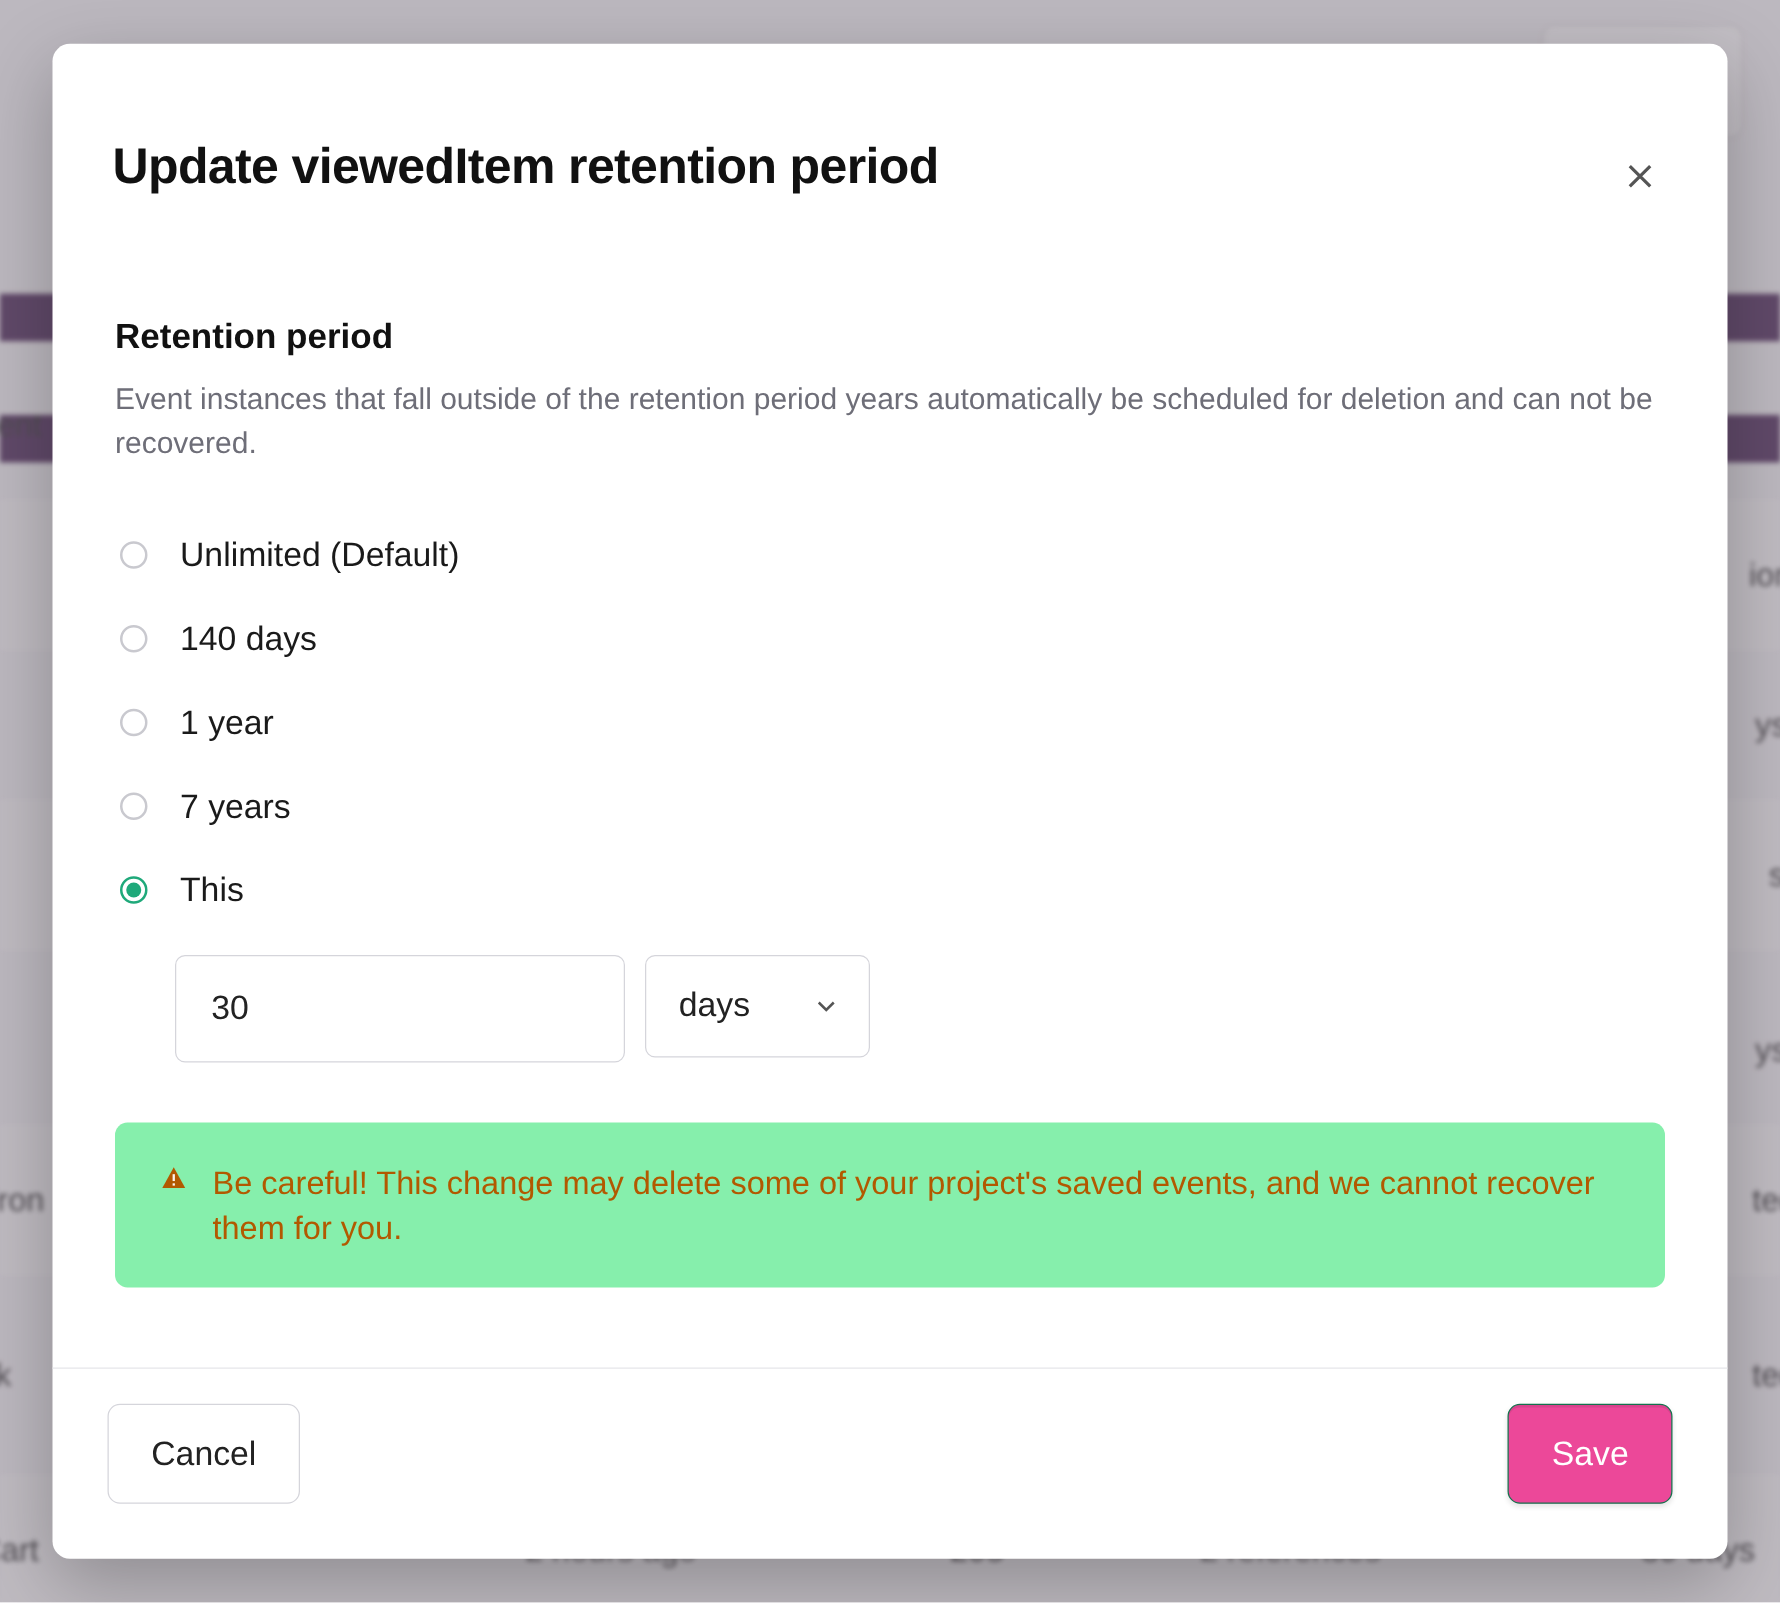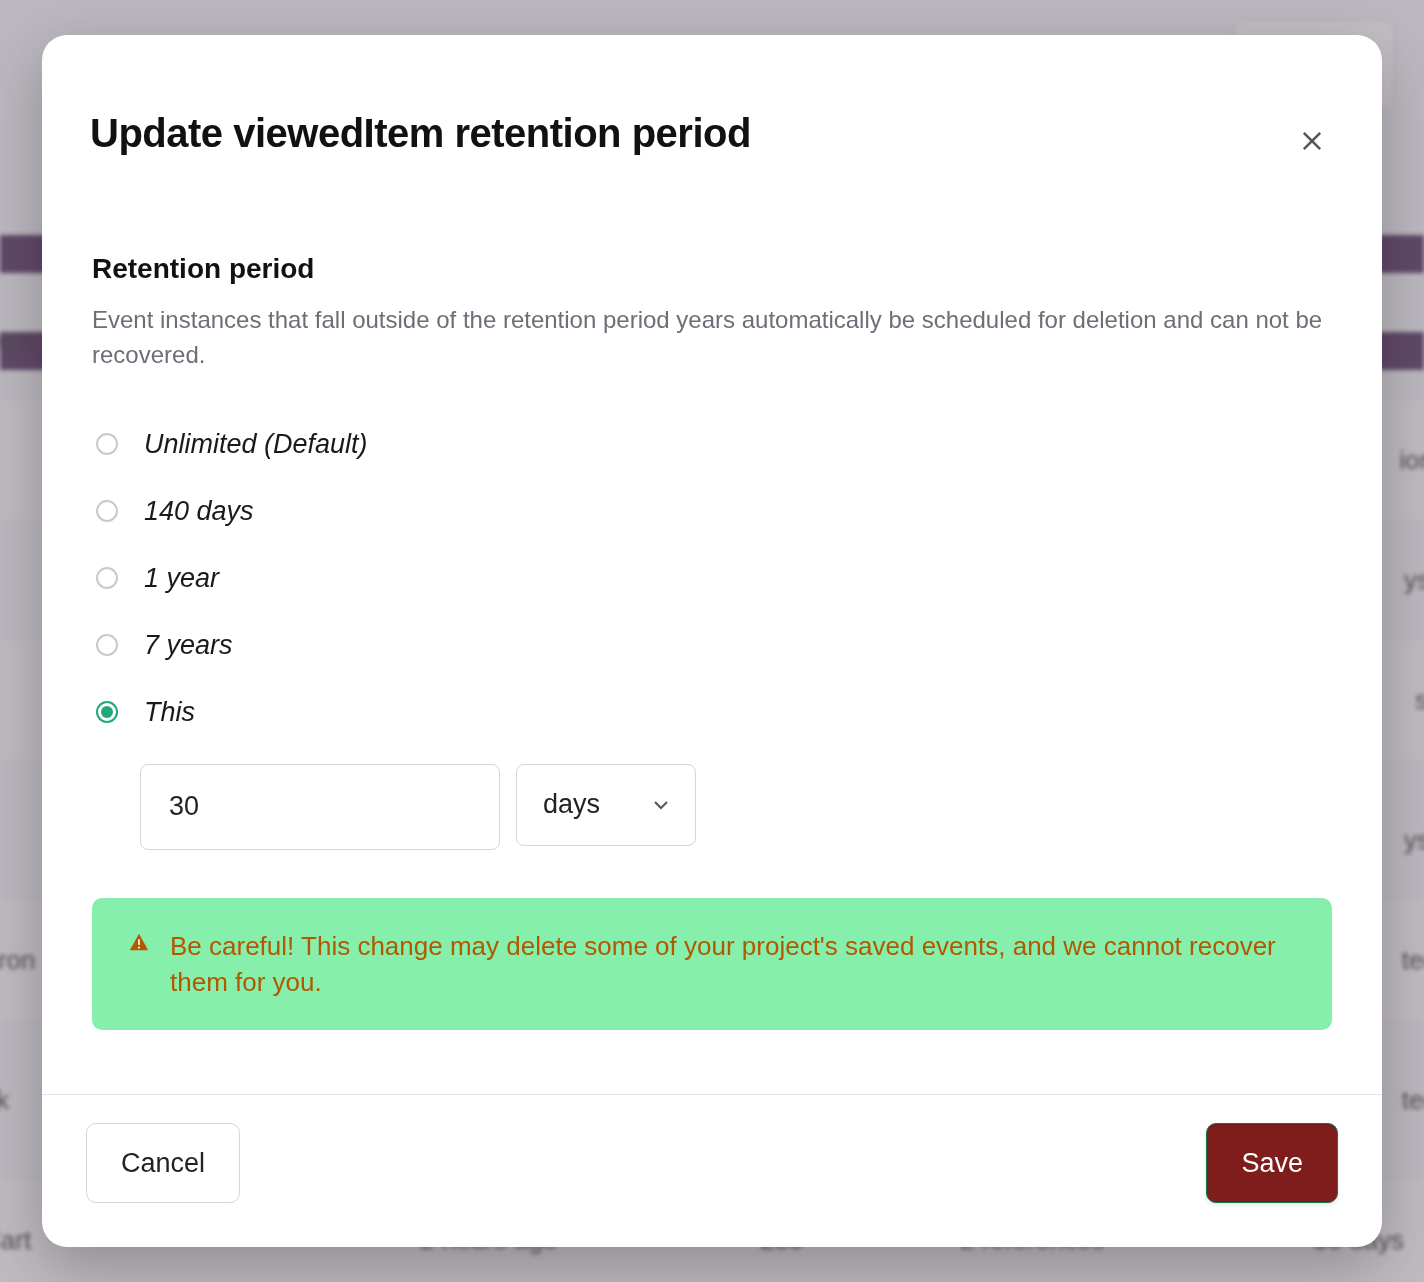--- a/index.html
+++ b/index.html
@@ -14,39 +14,39 @@
   .bg-row span { position: absolute; }
   .bg-banner { position: absolute; left: 0; right: 0; height: 38px; background: #4e2a5a; }
   .bg-top { position: absolute; top: 20px; right: 30px; width: 160px; height: 90px; background: #fff; border: 1px solid #ddd; border-radius: 10px; display:flex; align-items:center; padding-left: 60px; font-size: 26px; }
   .overlay { position: absolute; inset: 0; background: rgba(120,110,125,0.45); }
 
   
   .modal {
     position: absolute;
     left: 42px; right: 42px; top: 35px; bottom: 35px;
     background: #fff;
-    border-radius: 25px;
+    border-radius: 14px;
     display: flex;
     flex-direction: column;
     box-shadow: 0 20px 60px rgba(0,0,0,0.25);
   }
   .modal-header {
     display: flex; align-items: flex-start; justify-content: space-between;
     padding: 76px 48px 0 48px;
   }
   .modal-title { font-size: 40px; font-weight: 700; letter-spacing: -0.5px; color: #111; }
   .close-btn { width: 44px; height: 44px; display:flex; align-items:center; justify-content:center; color:#555; cursor:pointer; margin-top: 8px; }
   .close-btn svg { width: 28px; height: 28px; stroke: #555; stroke-width: 2.2; }
 
   .modal-body { padding: 90px 50px 40px 50px; flex: 1; overflow-y: auto; }
 
   .section-title { font-size: 28px; font-weight: 700; color: #111; margin-bottom: 18px; }
   .section-desc { font-size: 24px; line-height: 1.45; color: #6e6e78; margin-bottom: 56px; max-width: 1240px; }
 
-  .radio-list { display: flex; flex-direction: column; gap: 36px; padding-left: 4px; font-style: italic; }
+  .radio-list { display: flex; flex-direction: column; gap: 36px; padding-left: 4px; }
   .radio-item { display: flex; align-items: center; gap: 26px; cursor: pointer; }
   .radio-circle {
     width: 22px; height: 22px; border-radius: 50%;
     border: 2px solid #c9c9cf; background: #fff; flex-shrink: 0;
     display:flex; align-items:center; justify-content:center;
   }
   .radio-item.selected .radio-circle { border-color: #1fa97a; }
   .radio-item.selected .radio-circle::after {
     content: ""; width: 12px; height: 12px; border-radius: 50%; background: #1fa97a;
   }
@@ -77,21 +77,21 @@
   .modal-footer {
     border-top: 1px solid #e6e6ea;
     padding: 28px 44px 44px 44px;
     display: flex; justify-content: space-between; align-items: center;
   }
   .btn {
     height: 80px; border-radius: 10px; font-size: 27px; font-weight: 500;
     padding: 0 34px; display:flex; align-items:center; justify-content:center; cursor:pointer;
   }
   .btn-cancel { background: #fff; border: 1.5px solid #d5d5db; color: #222; }
-  .btn-save { background: #7f1d1d; border: 1px solid #14724d; color: #fff; box-shadow: 0 2px 0 rgba(0,0,0,0.08) inset, 0 2px 4px rgba(0,0,0,0.1); text-align: right; }
+  .btn-save { background: #ec4899; border: 1px solid #14724d; color: #fff; box-shadow: 0 2px 0 rgba(0,0,0,0.08) inset, 0 2px 4px rgba(0,0,0,0.1); text-align: right; }
 </style>
 </head>
 <body>
 
 <div class="bg">
   <div class="bg-banner" style="top:235px;"></div>
   <div class="bg-banner" style="top:332px;"></div>
   <div class="bg-top">
       <span>ort</span>
     </div>

